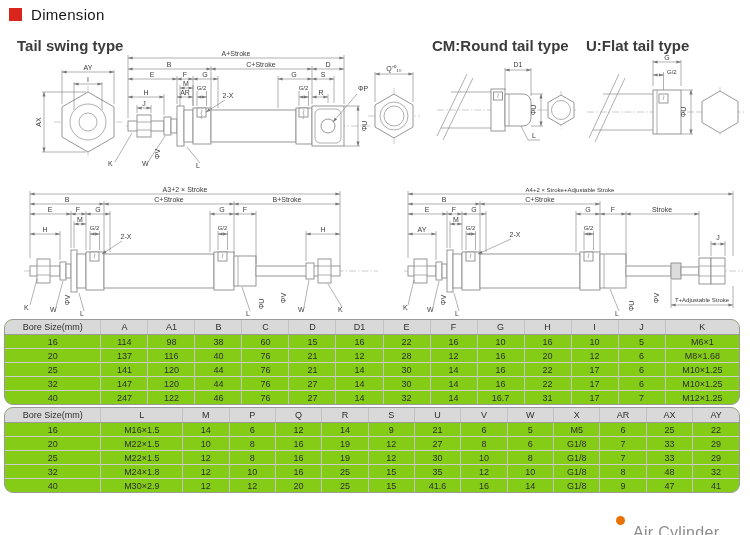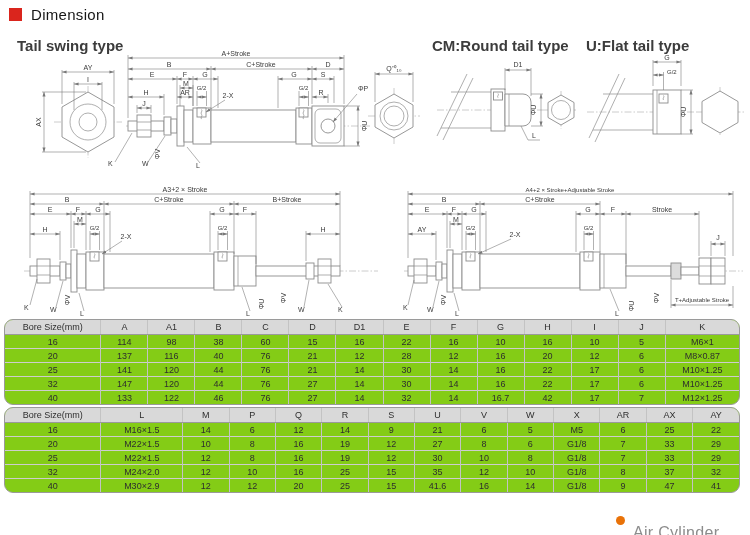--- a/index.html
+++ b/index.html
@@ -470,21 +470,21 @@
             <td>40</td>
             <td>76</td>
             <td>21</td>
             <td>12</td>
             <td>28</td>
             <td>12</td>
             <td>16</td>
             <td>20</td>
             <td>12</td>
             <td>6</td>
-            <td>M8×0.87</td>
+            <td>M8×1.68</td>
           </tr>
           <tr>
             <td>25</td>
             <td>141</td>
             <td>120</td>
             <td>44</td>
             <td>76</td>
             <td>21</td>
             <td>14</td>
             <td>30</td>
@@ -506,30 +506,30 @@
             <td>30</td>
             <td>14</td>
             <td>16</td>
             <td>22</td>
             <td>17</td>
             <td>6</td>
             <td>M10×1.25</td>
           </tr>
           <tr>
             <td>40</td>
-            <td>133</td>
+            <td>247</td>
             <td>122</td>
             <td>46</td>
             <td>76</td>
             <td>27</td>
             <td>14</td>
             <td>32</td>
             <td>14</td>
             <td>16.7</td>
-            <td>42</td>
+            <td>31</td>
             <td>17</td>
             <td>7</td>
             <td>M12×1.25</td>
           </tr>
         </tbody>
       </table>
   </div>
   <div class="tblwrap" style="top:407px">
     <table class="t2">
         <thead>
@@ -594,32 +594,32 @@
             <td>30</td>
             <td>10</td>
             <td>8</td>
             <td>G1/8</td>
             <td>7</td>
             <td>33</td>
             <td>29</td>
           </tr>
           <tr>
             <td>32</td>
-            <td>M24×2.0</td>
+            <td>M24×1.8</td>
             <td>12</td>
             <td>10</td>
             <td>16</td>
             <td>25</td>
             <td>15</td>
             <td>35</td>
             <td>12</td>
             <td>10</td>
             <td>G1/8</td>
             <td>8</td>
-            <td>37</td>
+            <td>48</td>
             <td>32</td>
           </tr>
           <tr>
             <td>40</td>
             <td>M30×2.9</td>
             <td>12</td>
             <td>12</td>
             <td>20</td>
             <td>25</td>
             <td>15</td>

